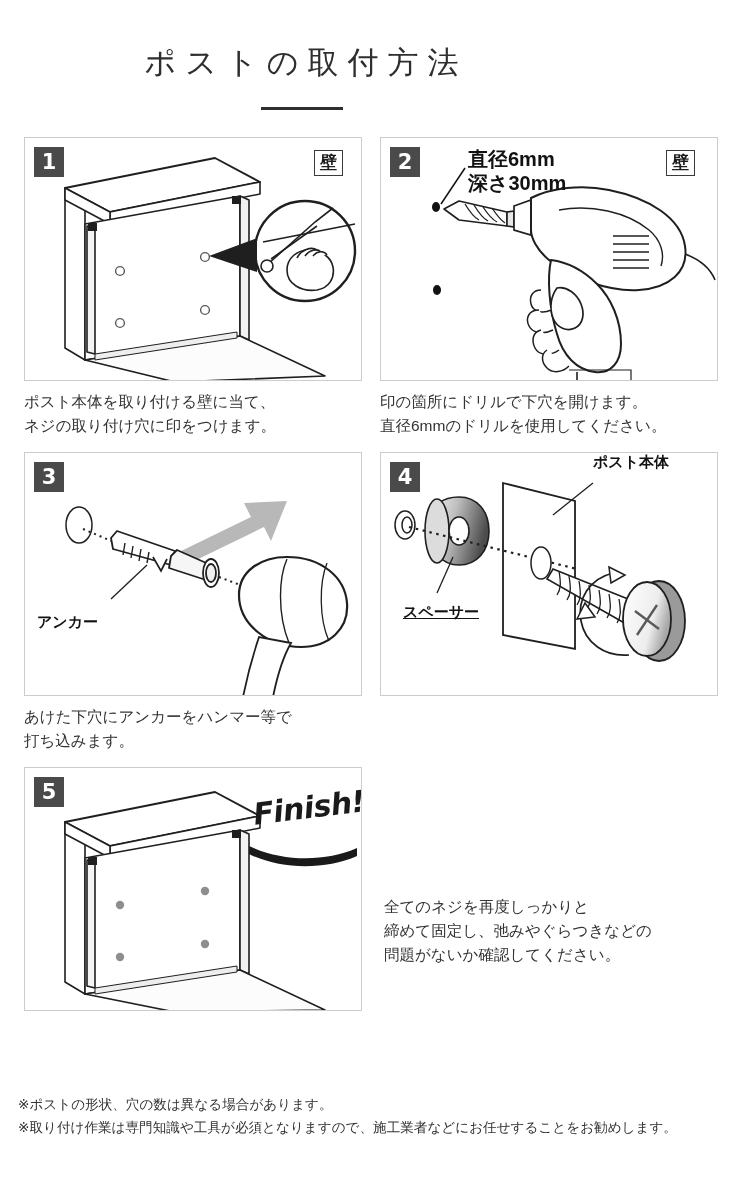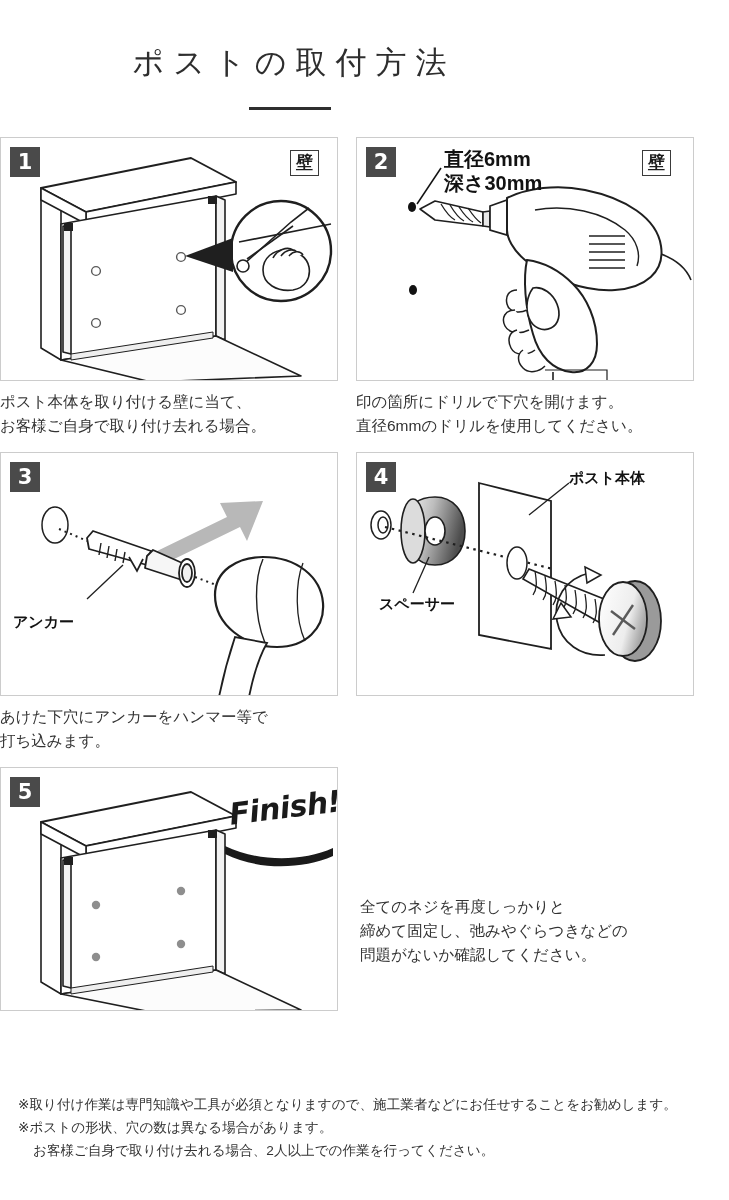--- a/index.html
+++ b/index.html
@@ -3,21 +3,21 @@
 <meta charset="utf-8">
 <style>
   * { box-sizing: border-box; margin: 0; padding: 0; }
   html, body {
     width: 729px; height: 1200px;
     background: #ffffff;
     font-family: "Liberation Sans", "DejaVu Sans", sans-serif;
     color: #2b2b2b;
     overflow: hidden;
   }
-  .page { position: relative; width: 579px; height: 1200px; }
+  .page { position: relative; width: 579px; height: 1200px; padding-left: 24px; }
 
   
   .title-wrap { padding-top: 44px; text-align: center; }
   .title {
     font-size: 31px;
     font-weight: 500;
     letter-spacing: 9px;
     color: #2e2e2e;
     padding-left: 9px;
     line-height: 1.2;
@@ -195,21 +195,21 @@
                        C310 140 304 150 292 152 C276 154 262 146 262 132 Z"></path>
               <path d="M272 120 C276 112 286 108 292 112"></path>
               <path d="M280 118 C284 112 292 110 296 114"></path>
               <path d="M288 118 C292 113 299 112 302 117"></path>
             </g>
 
             <path d="M238 104 L330 86" stroke="#1f1f1f" stroke-width="1.6" fill="none"></path>
           </svg>
         </div>
         <div class="caption">ポスト本体を取り付ける壁に当て、
-お客様ご自身で取り付け去れる場合。</div>
+ネジの取り付け穴に印をつけます。</div>
       </div>
 
       <div class="col">
         <div class="panel">
           <div class="badge">2</div>
           <div class="wall-tag" style="right:22px; top:12px;">壁</div>
           <div class="dim-label" style="left:87px; top:10px;">
             <div>直径6mm</div>
             <div>深さ30mm</div>
           </div>
@@ -317,22 +317,22 @@
             <path d="M234 184 C228 202 222 224 218 244 L248 244 C252 224 258 204 266 190 Z" fill="#ffffff" stroke="#1f1f1f" stroke-width="1.8"></path>
           </svg>
         </div>
         <div class="caption">あけた下穴にアンカーをハンマー等で
 打ち込みます。</div>
       </div>
 
       <div class="col">
         <div class="panel">
           <div class="badge">4</div>
-          <div class="part-label" style="left:212px; top:16px;">ポスト本体</div>
-          <div class="part-label" style="left:22px; top:142px;">スペーサー</div>
+          <div class="part-label" style="left:212px; top:0;">ポスト本体</div>
+          <div class="part-label" style="left:22px; top:150px;text-decoration:underline;">スペーサー</div>
           <svg width="338" height="244" viewBox="0 0 338 244">
             <defs>
               <linearGradient id="spacerGrad" x1="0" y1="0" x2="1" y2="0.3">
                 <stop offset="0%" stop-color="#f5f5f5"></stop>
                 <stop offset="45%" stop-color="#bdbdbd"></stop>
                 <stop offset="100%" stop-color="#4d4d4d"></stop>
               </linearGradient>
               <linearGradient id="headGrad" x1="0" y1="0" x2="1" y2="0.4">
                 <stop offset="0%" stop-color="#ffffff"></stop>
                 <stop offset="70%" stop-color="#ededed"></stop>
@@ -426,18 +426,17 @@
 
       <div class="col wide-text">
         <div class="caption beside">全てのネジを再度しっかりと
 締めて固定し、弛みやぐらつきなどの
 問題がないか確認してください。</div>
       </div>
     </div>
   </div>
 
   <div class="footnotes">
+    <div class="fn">※ポストの形状、穴の数は異なる場合があります。</div>
     <div class="fn">※取り付け作業は専門知識や工具が必須となりますので、施工業者などにお任せすることをお勧めします。</div>
-    <div class="fn">※ポストの形状、穴の数は異なる場合があります。</div>
-    <div class="fn indent">お客様ご自身で取り付け去れる場合、2人以上での作業を行ってください。</div>
   </div>
 
 </div>
 
 </body></html>

